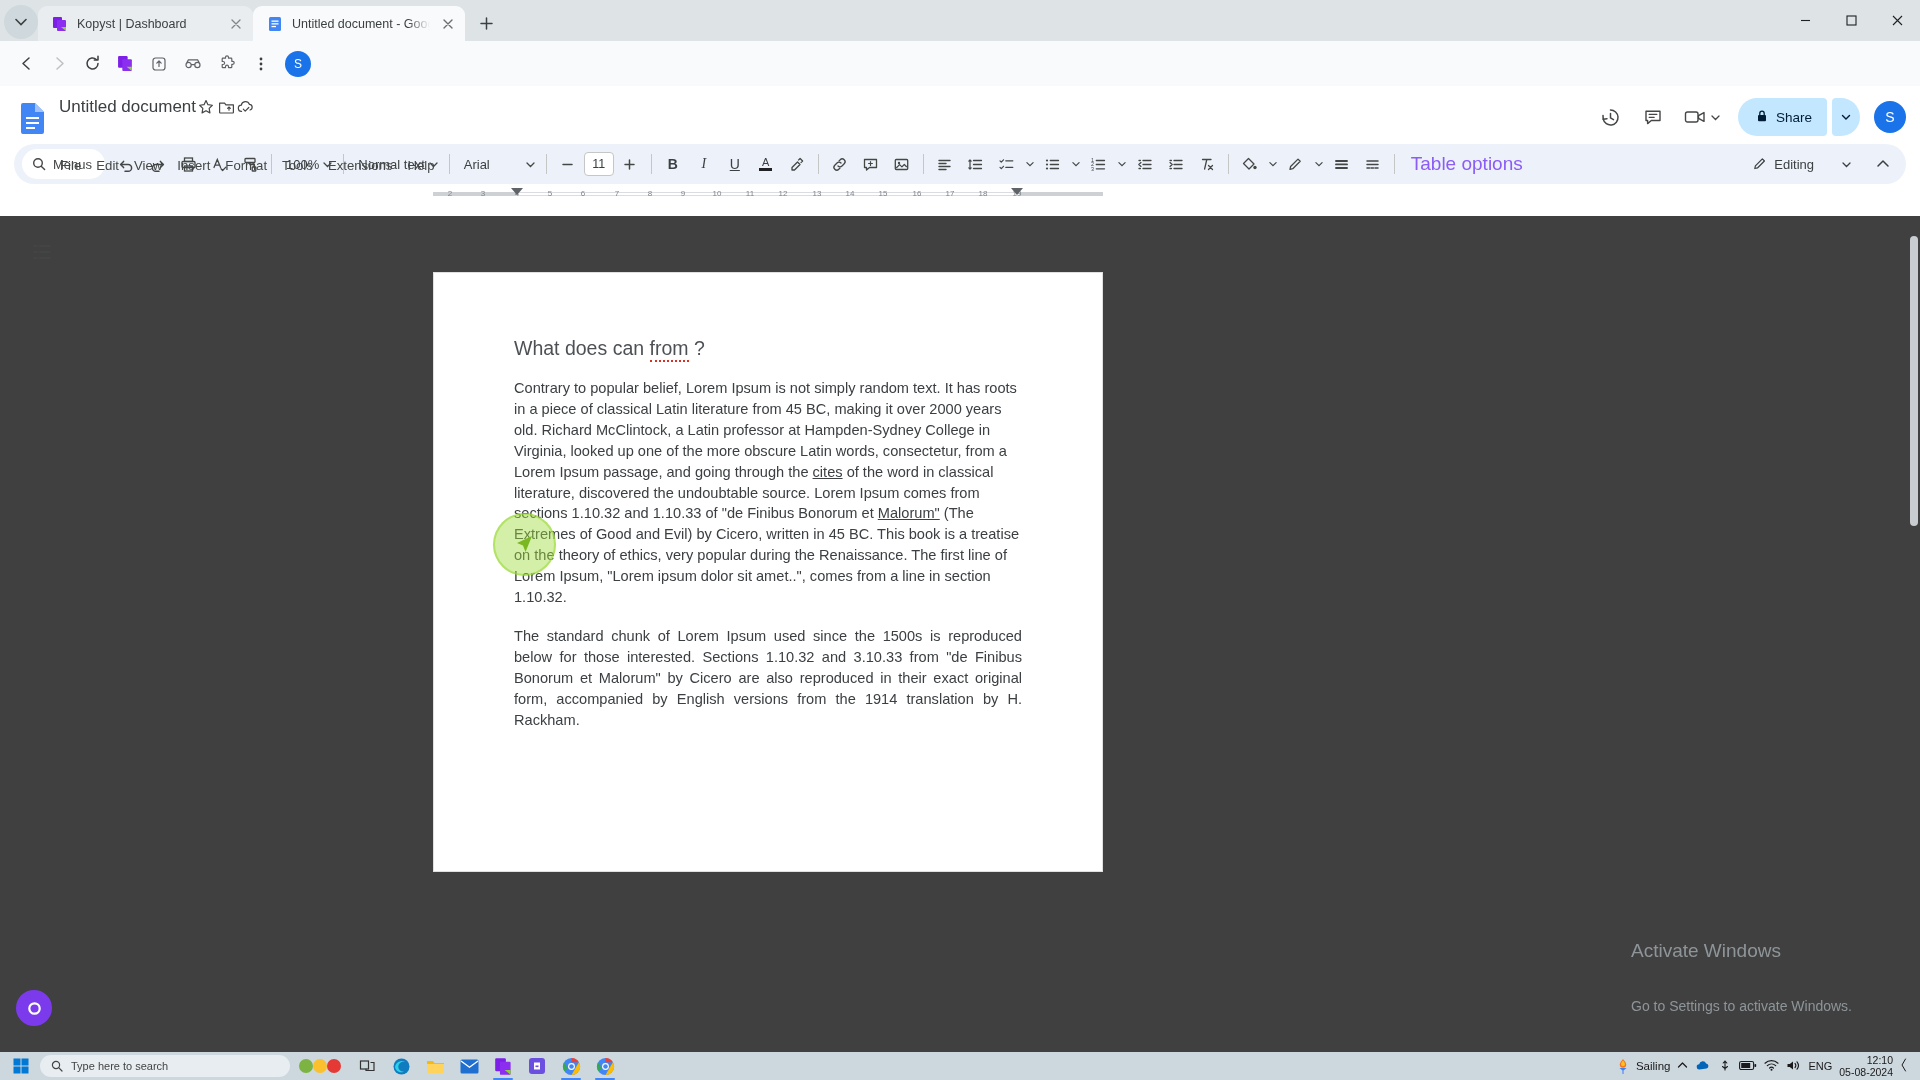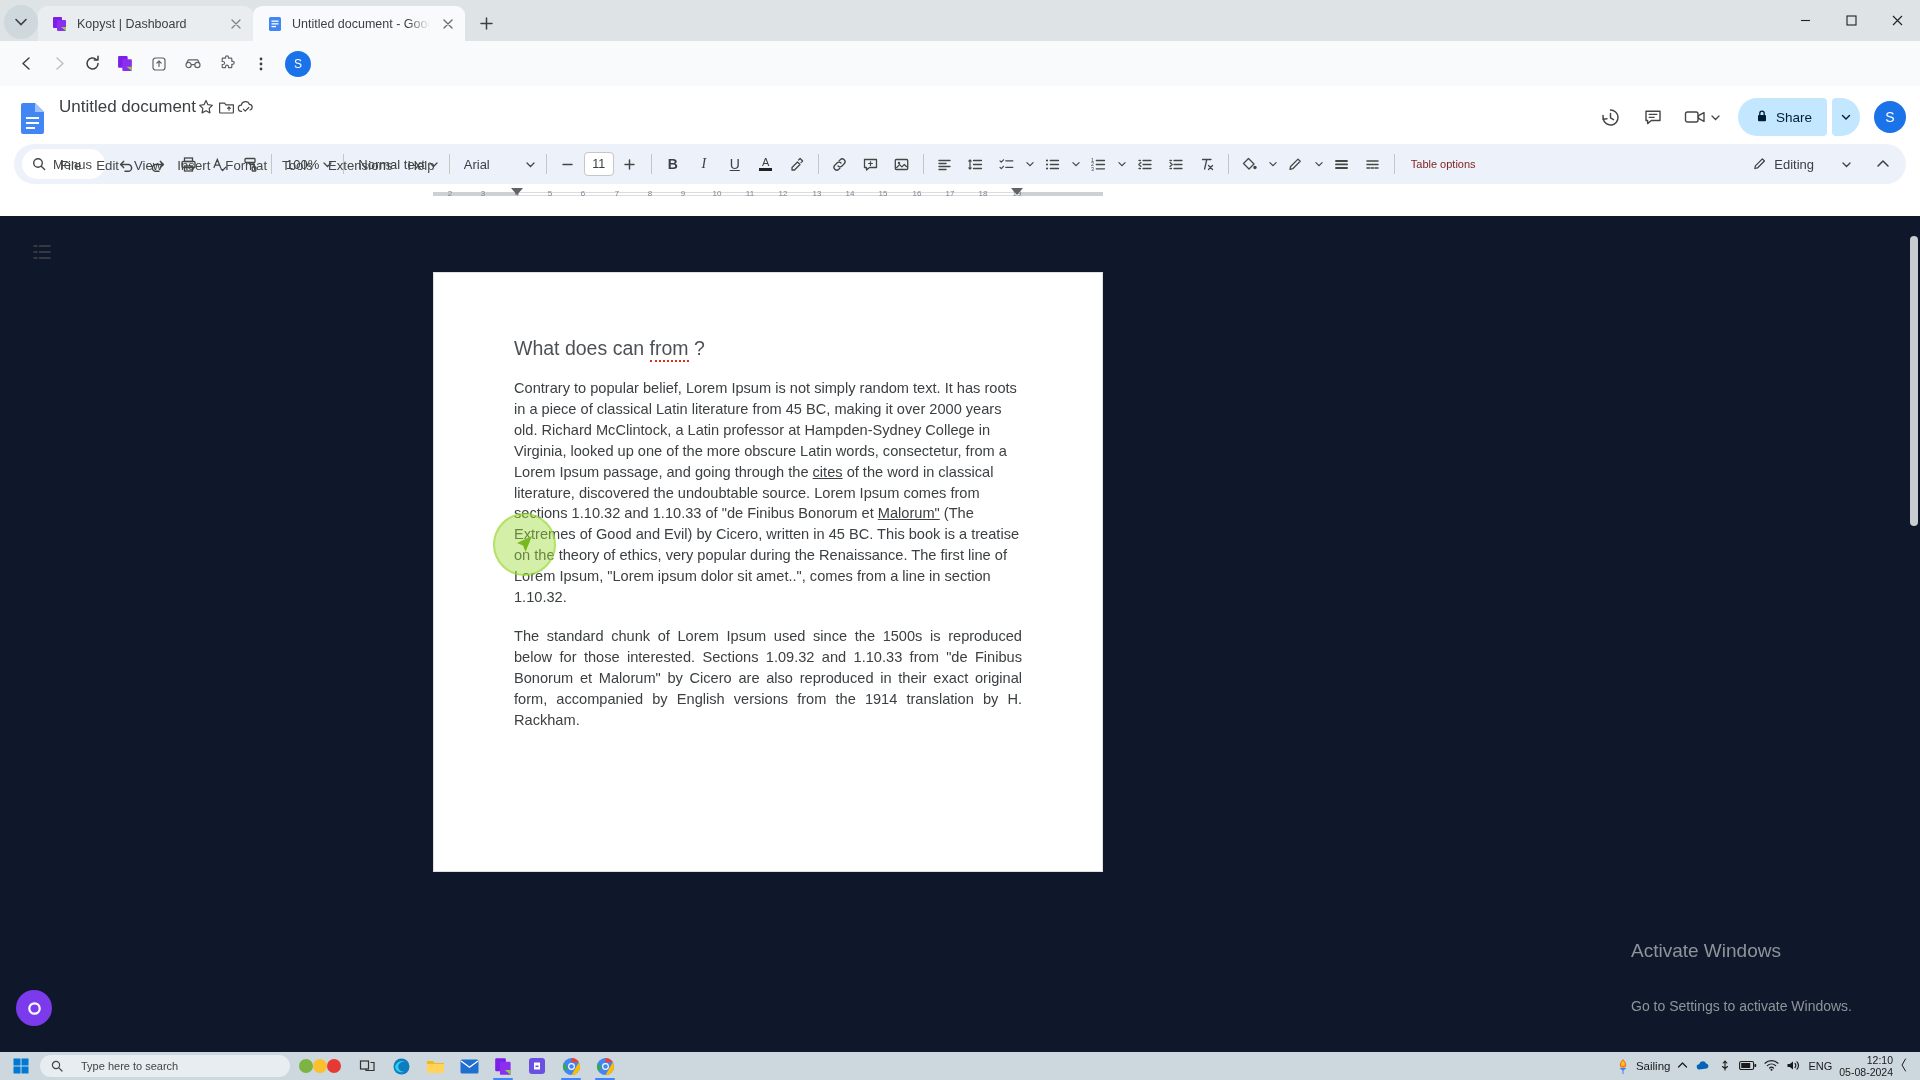--- a/index.html
+++ b/index.html
@@ -94,35 +94,35 @@
   .tb-sep { width: 1px; height: 20px; background: #c4c7c5; margin: 0 5px; flex-shrink:0;}
   .menus-chip {
     height: 30px; background: #fff; border-radius: 15px; display: flex; align-items: center;
     gap: 7px; padding: 0 13px 0 10px; font-size: 13px; color: #444746; margin-right: 5px;
   }
   .tb-dropdown { height: 30px; display: flex; align-items: center; gap: 4px; padding: 0 5px 0 8px; font-size: 13px; color: #3c4043; border-radius: 4px;}
   .fontsize-box {
     width: 30px; height: 24px; border: 1px solid #c4c7c5; border-radius: 4px;
     background: #fff; font-size: 12.5px; color: #3c4043; display:flex;align-items:center;justify-content:center;
   }
-  .tb-text-btn { font-size: 11px; color: #7f1d1d; padding: 0 10px; height: 30px; display:flex;align-items:center; border-radius:4px;}
+  .tb-text-btn { font-size: 19px; color: #8b5cf6; padding: 0 10px; height: 30px; display:flex;align-items:center; border-radius:4px;}
   .editing-chip { display:flex; align-items:center; gap:6px; padding: 0 6px 0 10px; height:30px; font-size:13px; color:#3c4043;}
 
   
   .ruler { height: 15px; position: relative; background: #fff; margin-top: 2px; }
   .ruler-track { position: absolute; left: 433px; width: 670px; height: 15px; }
   .ruler-seg-margin { position: absolute; top: 6px; height: 4px; background: #cdd1d4; }
   .ruler-seg-page { position: absolute; top: 6px; height: 4px; background: #fff; border-top:1px solid #dadce0; border-bottom:1px solid #dadce0;}
   .tick { position: absolute; top: 3px; font-size: 8px; color: #80868b; transform: translateX(-50%); }
   .indent-marker {
     position: absolute; width: 0; height: 0; border-left: 6px solid transparent;
     border-right: 6px solid transparent; border-top: 7px solid #5f6368;
   }
 
-  .docs-body { position: absolute; top: 130px; left: 0; right: 0; bottom: 0; background: #0f172a; overflow: hidden;}
+  .docs-body { position: absolute; top: 130px; left: 0; right: 0; bottom: 0; background: #404040; overflow: hidden;}
   .outline-btn { position: absolute; left: 28px; top: 22px; width: 28px; height: 28px; display:flex;align-items:center;justify-content:center;}
   .page {
     position: absolute; left: 433px; top: 56px; width: 670px; height: 600px;
     background: #fff; border: 1px solid #e0e0e0; box-shadow: 0 0 0 0 transparent;
   }
   .page-content { padding: 64px 80px 0 80px; }
   .doc-heading {
     font-size: 19.5px; color: #4d5156; font-weight: 400; margin-bottom: 18px; font-family: "Liberation Sans", sans-serif;
   }
   .spell { border-bottom: 2px dotted #d93025; padding-bottom: 1px; }
@@ -156,21 +156,21 @@
   .scroll-thumb { position: absolute; right: 2px; top: 20px; width: 8px; height: 290px; background: #c9cdd1; border-radius: 4px;}
 
   
   .taskbar {
     position: absolute; left: 0; bottom: 0; width: 1920px; height: 28px;
     background: #cdd7de; display: flex; align-items: center; padding: 0 4px;
   }
   .tb-start { width: 34px; height: 28px; display:flex;align-items:center;justify-content:center;}
   .tb-search {
     width: 250px; height: 22px; background: #e7edf1; border-radius: 11px;
-    display: flex; align-items: center; gap: 18px; padding: 0 11px; font-size: 11px; color: #444;
+    display: flex; align-items: center; gap: 8px; padding: 0 11px; font-size: 11px; color: #444;
     margin-left: 2px;
   }
   .tb-app { width: 34px; height: 28px; display:flex;align-items:center;justify-content:center; position: relative;}
   .tb-app.running::after {
     content:''; position:absolute; bottom:0; left:7px; width:20px; height:2.5px; background:#4285f4; border-radius:2px;
   }
   .tray { margin-left: auto; display: flex; align-items: center; gap: 7px; padding-right: 8px; font-size: 11px; color: #1a1a1a;}
   .tray-weather { display: flex; align-items: center; gap: 5px; font-size: 11.5px; }
   .tray-clock { text-align: right; font-size: 10.5px; line-height: 12px; }
 </style>
@@ -655,21 +655,21 @@
     <div class="page">
       <div class="page-content">
         <div class="doc-heading">
           <span>What does can </span><span class="spell">from</span><span> ?</span>
         </div>
 
         <div class="doc-para">
           <span>Contrary to popular belief, Lorem Ipsum is not simply random text. It has roots in a piece of classical Latin literature from 45 BC, making it over 2000 years old. Richard McClintock, a Latin professor at Hampden-Sydney College in Virginia, looked up one of the more obscure Latin words, consectetur, from a Lorem Ipsum passage, and going through the </span><span class="underline-word">cites</span><span> of the word in classical literature, discovered the undoubtable source. Lorem Ipsum comes from sections 1.10.32 and 1.10.33 of "de Finibus Bonorum et </span><span class="underline-word">Malorum"</span><span> (The Extremes of Good and Evil) by Cicero, written in 45 BC. This book is a treatise on the theory of ethics, very popular during the Renaissance. The first line of Lorem Ipsum, "Lorem ipsum dolor sit amet..", comes from a line in section 1.10.32.</span>
         </div>
 
-        <div class="doc-para justified">The standard chunk of Lorem Ipsum used since the 1500s is reproduced below for those interested. Sections 1.09.32 and 1.10.33 from "de Finibus Bonorum et Malorum" by Cicero are also reproduced in their exact original form, accompanied by English versions from the 1914 translation by H. Rackham.</div>
+        <div class="doc-para justified">The standard chunk of Lorem Ipsum used since the 1500s is reproduced below for those interested. Sections 1.10.32 and 3.10.33 from "de Finibus Bonorum et Malorum" by Cicero are also reproduced in their exact original form, accompanied by English versions from the 1914 translation by H. Rackham.</div>
       </div>
     </div>
 
     <div class="cursor-ring">
       <svg width="34" height="34" viewBox="0 0 34 34">
         <path d="M24 8 L9 15 L15 17.5 L17.5 24 Z" fill="#7ab821"></path>
       </svg>
     </div>
 
     <div class="purple-fab">

